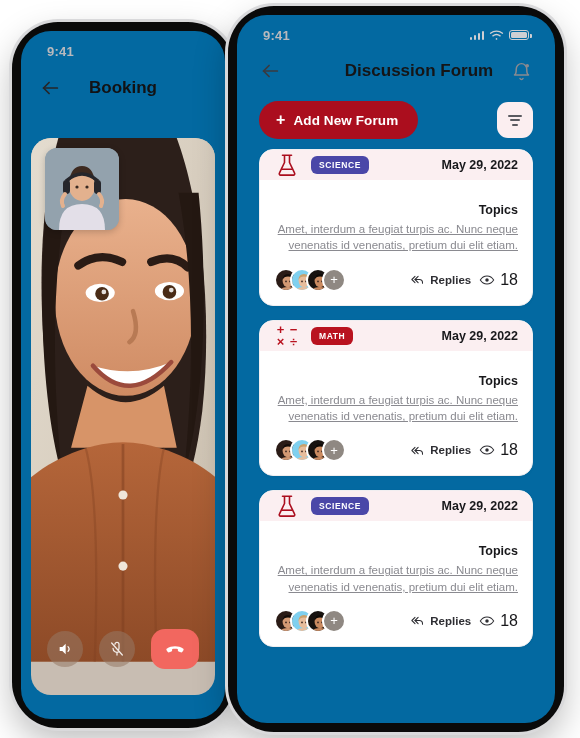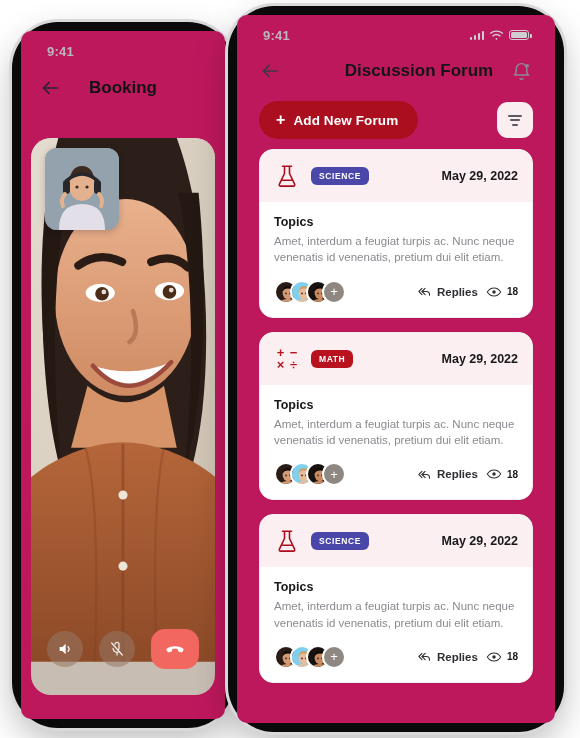--- a/index.html
+++ b/index.html
@@ -14,22 +14,22 @@
   
   .phone {
     position: absolute;
     background: #0a0a0a;
     border-radius: 46px;
     padding: 9px;
     box-shadow: 0 0 0 3px #d9d9db, 0 14px 34px rgba(0,0,0,.26);
   }
   .screen {
     width: 100%; height: 100%;
-    background: #be185d;
-    border-radius: 10px;
+    background: #0369a1;
+    border-radius: 30px;
     overflow: hidden;
     position: relative;
   }
 
   
   .phone-back { left: 12px; top: 22px; width: 222px; height: 706px; z-index: 1; }
   
   .phone-front { left: 228px; top: 6px; width: 336px; height: 726px; z-index: 2; }
 
   
@@ -95,43 +95,43 @@
   }
   .fbars { display:flex; flex-direction:column; gap:2.5px; align-items:center; }
   .fbars i { display:block; height:2px; background:#5a5a60; border-radius:1px; }
   .fbars i:nth-child(1){width:14px}.fbars i:nth-child(2){width:10px}.fbars i:nth-child(3){width:6px}
 
   .feed { padding: 0 22px 10px 22px; display:flex; flex-direction:column; gap:14px; }
 
   .card { border-radius:14px; overflow:hidden; background:#fff;
     border:1px solid #f0eef0; box-shadow:0 1px 3px rgba(0,0,0,.045); }
   .card-head { display:flex; align-items:center; justify-content:space-between;
-    padding: 13px 14px; background:#fbeff1; }
+    padding: 2px 14px; background:#fbeff1; }
   .head-left { display:flex; align-items:center; gap:11px; }
   .subj-icon { width:26px; height:26px; display:flex; align-items:center; justify-content:center; }
   .math-icon { display:grid; grid-template-columns:1fr 1fr; width:26px; height:24px;
     font-size:13px; font-weight:700; line-height:12px; text-align:center; }
   .badge { font-size:8.5px; font-weight:700; letter-spacing:.6px; color:#fff;
     padding:4px 8px; border-radius:6px; }
   .card-date { font-size:12.5px; font-weight:700; color:#18181b; }
-  .card-body { padding: 13px 14px 12px 14px; }
+  .card-body { padding: 23px 14px 12px 14px; text-align: right; }
   .card-topic { font-size:12.5px; font-weight:700; color:#18181b; margin-bottom:4px; }
-  .card-desc { font-size:11.5px; line-height:1.42; color:#8a8a90; }
+  .card-desc { font-size:11.5px; line-height:1.42; color:#8a8a90;text-decoration:underline; }
   .card-foot { display:flex; align-items:center; justify-content:space-between;
     padding: 2px 14px 13px 14px; }
   .avatars { display:flex; align-items:center; }
   .avatars .av { width:24px; height:24px; border-radius:50%; border:2px solid #fff;
     margin-left:-8px; overflow:hidden; position:relative; }
   .avatars .av:first-child { margin-left:0; }
   .av-more { display:flex; align-items:center; justify-content:center;
     color:#fff; font-size:13px; font-weight:500; background:#8f8882; }
   .meta { display:flex; align-items:center; gap:8px; }
   .meta-item { display:flex; align-items:center; gap:5px; font-size:11.5px;
     font-weight:600; color:#2e2e33; }
-  .meta-num { font-size:10px; font-weight:700; color:#18181b; }
+  .meta-num { font-size:16px; font-weight:400; color:#18181b; }
 </style>
 </head>
 <body>
 
 <div class="stage">
 
   <div class="phone phone-back">
     <div class="screen">
 
       <div class="statusbar">

